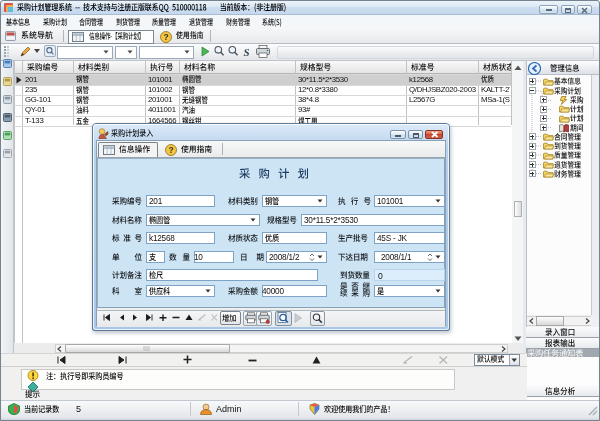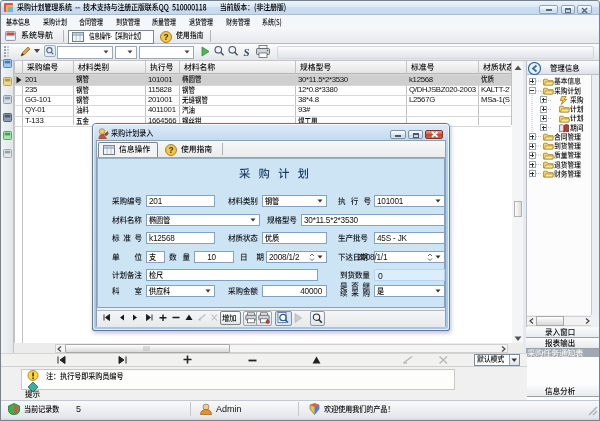--- a/index.html
+++ b/index.html
@@ -205,21 +205,21 @@
     </svg>
     <div style="position:absolute;left:298px;top:74.5px;width:107px;overflow:hidden;font-size:7.8px;color:#111;font-family:'Liberation Sans';letter-spacing:-0.3px;white-space:nowrap">30*11.5*2*3530</div>
     <div style="position:absolute;left:409px;top:74.5px;width:68px;overflow:hidden;font-size:7.8px;color:#111;font-family:'Liberation Sans';letter-spacing:-0.3px;white-space:nowrap">k12568</div>
     <svg style="position:absolute;left:481px;top:75.3px;overflow:visible;" width="14" height="10">
       <path transform="translate(0,7.1)" fill="#111" d="M4.1 -3.7V-0.5C4.1 0.2 4.3 0.5 4.9 0.5C5 0.5 5.5 0.5 5.6 0.5C6.1 0.5 6.2 0.1 6.3 -1.2C6.1 -1.2 5.9 -1.4 5.8 -1.5C5.7 -0.4 5.7 -0.2 5.5 -0.2C5.4 -0.2 5 -0.2 5 -0.2C4.8 -0.2 4.7 -0.3 4.7 -0.5V-3.7ZM4.6 -6.3C4.9 -6 5.3 -5.4 5.4 -5.1L5.9 -5.5C5.7 -5.9 5.3 -6.4 5 -6.7ZM3.4 -6.8C3.4 -6.2 3.4 -5.6 3.3 -5H1.9V-4.3H3.3C3.2 -2.5 2.9 -0.9 1.8 0.1C1.9 0.2 2.1 0.5 2.2 0.7C3.4 -0.4 3.8 -2.2 3.9 -4.3H6.3V-5H3.9C4 -5.6 4 -6.2 4 -6.8ZM1.7 -6.9C1.4 -5.7 0.8 -4.5 0.2 -3.7C0.3 -3.5 0.5 -3.1 0.5 -2.9C0.7 -3.1 0.9 -3.4 1 -3.6V0.7H1.6V-4.8C1.9 -5.4 2.1 -6.1 2.3 -6.7Z M10.4 -0.5C11 -0.2 11.8 0.3 12.3 0.7L12.7 0.1C12.2 -0.2 11.4 -0.6 10.8 -0.9ZM10 -2.8V-2.1C10 -1.5 9.9 -0.5 7.8 0.1C8 0.2 8.2 0.5 8.3 0.7C10.4 -0.1 10.6 -1.2 10.6 -2V-2.8ZM8.4 -3.8V-0.9H9V-3.1H11.6V-0.9H12.3V-3.8H10.4L10.5 -4.5H12.7V-5.2H10.6L10.6 -6C11.2 -6.1 11.8 -6.2 12.3 -6.3L11.8 -6.9C10.8 -6.6 8.9 -6.4 7.3 -6.3V-4C7.3 -2.8 7.3 -1 6.7 0.2C6.8 0.3 7.1 0.5 7.2 0.6C7.9 -0.7 7.9 -2.7 7.9 -4V-4.5H9.9L9.8 -3.8ZM9.9 -5.2H7.9V-5.7C8.6 -5.7 9.3 -5.8 9.9 -5.9Z"></path>
     </svg>
     <div style="position:absolute;left:25px;top:84.8px;width:47px;overflow:hidden;font-size:7.8px;color:#111;font-family:'Liberation Sans';letter-spacing:-0.3px;white-space:nowrap">235</div>
     <svg style="position:absolute;left:76px;top:85.6px;overflow:visible;" width="14" height="10">
       <path transform="translate(0,7.1)" fill="#111" d="M1.1 -6.9C0.9 -6.2 0.6 -5.4 0.2 -5C0.3 -4.8 0.4 -4.4 0.5 -4.2C0.7 -4.5 0.9 -4.9 1.1 -5.3H2.6V-6H1.4C1.5 -6.3 1.6 -6.5 1.6 -6.7ZM1.2 0.7C1.3 0.5 1.5 0.4 2.6 -0.3C2.6 -0.5 2.6 -0.8 2.5 -1L1.9 -0.6V-2.2H2.7V-2.9H1.9V-3.9H2.5V-4.6H0.8V-3.9H1.3V-2.9H0.4V-2.2H1.3V-0.6C1.3 -0.2 1.1 -0.1 1 0C1.1 0.2 1.2 0.5 1.2 0.7ZM4.8 -5.5C4.7 -5 4.6 -4.4 4.4 -3.8C4.3 -4.3 4.1 -4.7 3.9 -5.1L3.4 -4.8C3.7 -4.3 4 -3.6 4.2 -3C4 -2.1 3.7 -1.4 3.4 -0.8V-5.8H5.5V-0.3C5.5 -0.1 5.5 -0.1 5.4 -0.1C5.3 -0.1 5 -0.1 4.7 -0.1C4.8 0.1 4.9 0.4 4.9 0.6C5.4 0.6 5.7 0.6 5.9 0.4C6.1 0.3 6.1 0.1 6.1 -0.2V-6.5H2.8V0.7H3.4V-0.7C3.5 -0.6 3.7 -0.4 3.8 -0.3C4 -0.9 4.3 -1.5 4.5 -2.2C4.7 -1.7 4.9 -1.2 5 -0.8L5.4 -1.1C5.3 -1.6 5.1 -2.3 4.8 -3C5 -3.8 5.2 -4.6 5.3 -5.4Z M7.8 -3.6V0.7H8.4V0.4H11.4V0.7H12V-1.4H8.4V-1.9H11.7V-3.6ZM11.4 -0.1H8.4V-0.8H11.4ZM9.3 -5.1C9.4 -5 9.4 -4.8 9.5 -4.6H7V-3.2H7.6V-4H11.9V-3.2H12.5V-4.6H10.1C10 -4.8 9.9 -5.1 9.8 -5.3ZM8.4 -3H11.1V-2.4H8.4ZM7.5 -7C7.4 -6.3 7.1 -5.6 6.7 -5.1C6.9 -5 7.1 -4.9 7.2 -4.8C7.4 -5 7.6 -5.4 7.8 -5.7H8.1C8.3 -5.4 8.4 -5.1 8.5 -4.8L9 -5.1C9 -5.2 8.9 -5.5 8.7 -5.7H9.7V-6.3H8C8 -6.5 8.1 -6.6 8.1 -6.8ZM10.3 -7C10.2 -6.4 10 -5.8 9.7 -5.4C9.8 -5.3 10.1 -5.1 10.2 -5C10.3 -5.2 10.5 -5.5 10.6 -5.7H10.9C11.1 -5.4 11.3 -5.1 11.4 -4.8L11.9 -5.1C11.9 -5.3 11.7 -5.5 11.6 -5.7H12.7V-6.3H10.8C10.8 -6.5 10.9 -6.6 10.9 -6.8Z"></path>
     </svg>
-    <div style="position:absolute;left:148px;top:84.8px;width:30px;overflow:hidden;font-size:7.8px;color:#111;font-family:'Liberation Sans';letter-spacing:-0.3px;white-space:nowrap">115828</div>
+    <div style="position:absolute;left:148px;top:84.8px;width:30px;overflow:hidden;font-size:7.8px;color:#111;font-family:'Liberation Sans';letter-spacing:-0.3px;white-space:nowrap">101002</div>
     <svg style="position:absolute;left:182px;top:85.6px;overflow:visible;" width="14" height="10">
       <path transform="translate(0,7.1)" fill="#111" d="M1.1 -6.9C0.9 -6.2 0.6 -5.4 0.2 -5C0.3 -4.8 0.4 -4.4 0.5 -4.2C0.7 -4.5 0.9 -4.9 1.1 -5.3H2.6V-6H1.4C1.5 -6.3 1.6 -6.5 1.6 -6.7ZM1.2 0.7C1.3 0.5 1.5 0.4 2.6 -0.3C2.6 -0.5 2.6 -0.8 2.5 -1L1.9 -0.6V-2.2H2.7V-2.9H1.9V-3.9H2.5V-4.6H0.8V-3.9H1.3V-2.9H0.4V-2.2H1.3V-0.6C1.3 -0.2 1.1 -0.1 1 0C1.1 0.2 1.2 0.5 1.2 0.7ZM4.8 -5.5C4.7 -5 4.6 -4.4 4.4 -3.8C4.3 -4.3 4.1 -4.7 3.9 -5.1L3.4 -4.8C3.7 -4.3 4 -3.6 4.2 -3C4 -2.1 3.7 -1.4 3.4 -0.8V-5.8H5.5V-0.3C5.5 -0.1 5.5 -0.1 5.4 -0.1C5.3 -0.1 5 -0.1 4.7 -0.1C4.8 0.1 4.9 0.4 4.9 0.6C5.4 0.6 5.7 0.6 5.9 0.4C6.1 0.3 6.1 0.1 6.1 -0.2V-6.5H2.8V0.7H3.4V-0.7C3.5 -0.6 3.7 -0.4 3.8 -0.3C4 -0.9 4.3 -1.5 4.5 -2.2C4.7 -1.7 4.9 -1.2 5 -0.8L5.4 -1.1C5.3 -1.6 5.1 -2.3 4.8 -3C5 -3.8 5.2 -4.6 5.3 -5.4Z M7.8 -3.6V0.7H8.4V0.4H11.4V0.7H12V-1.4H8.4V-1.9H11.7V-3.6ZM11.4 -0.1H8.4V-0.8H11.4ZM9.3 -5.1C9.4 -5 9.4 -4.8 9.5 -4.6H7V-3.2H7.6V-4H11.9V-3.2H12.5V-4.6H10.1C10 -4.8 9.9 -5.1 9.8 -5.3ZM8.4 -3H11.1V-2.4H8.4ZM7.5 -7C7.4 -6.3 7.1 -5.6 6.7 -5.1C6.9 -5 7.1 -4.9 7.2 -4.8C7.4 -5 7.6 -5.4 7.8 -5.7H8.1C8.3 -5.4 8.4 -5.1 8.5 -4.8L9 -5.1C9 -5.2 8.9 -5.5 8.7 -5.7H9.7V-6.3H8C8 -6.5 8.1 -6.6 8.1 -6.8ZM10.3 -7C10.2 -6.4 10 -5.8 9.7 -5.4C9.8 -5.3 10.1 -5.1 10.2 -5C10.3 -5.2 10.5 -5.5 10.6 -5.7H10.9C11.1 -5.4 11.3 -5.1 11.4 -4.8L11.9 -5.1C11.9 -5.3 11.7 -5.5 11.6 -5.7H12.7V-6.3H10.8C10.8 -6.5 10.9 -6.6 10.9 -6.8Z"></path>
     </svg>
     <div style="position:absolute;left:298px;top:84.8px;width:107px;overflow:hidden;font-size:7.8px;color:#111;font-family:'Liberation Sans';letter-spacing:-0.3px;white-space:nowrap">12*0.8*3380</div>
     <div style="position:absolute;left:409px;top:84.8px;width:68px;overflow:hidden;font-size:7.8px;color:#111;font-family:'Liberation Sans';letter-spacing:-0.3px;white-space:nowrap">Q/DHJSBZ020-2003</div>
     <div style="position:absolute;left:481px;top:84.8px;width:29px;overflow:hidden;font-size:7.8px;color:#111;font-family:'Liberation Sans';letter-spacing:-0.3px;white-space:nowrap">KALTT-2T2</div>
     <div style="position:absolute;left:25px;top:95.10000000000001px;width:47px;overflow:hidden;font-size:7.8px;color:#111;font-family:'Liberation Sans';letter-spacing:-0.3px;white-space:nowrap">GG-101</div>
     <svg style="position:absolute;left:76px;top:95.9px;overflow:visible;" width="14" height="10">
       <path transform="translate(0,7.1)" fill="#111" d="M1.1 -6.9C0.9 -6.2 0.6 -5.4 0.2 -5C0.3 -4.8 0.4 -4.4 0.5 -4.2C0.7 -4.5 0.9 -4.9 1.1 -5.3H2.6V-6H1.4C1.5 -6.3 1.6 -6.5 1.6 -6.7ZM1.2 0.7C1.3 0.5 1.5 0.4 2.6 -0.3C2.6 -0.5 2.6 -0.8 2.5 -1L1.9 -0.6V-2.2H2.7V-2.9H1.9V-3.9H2.5V-4.6H0.8V-3.9H1.3V-2.9H0.4V-2.2H1.3V-0.6C1.3 -0.2 1.1 -0.1 1 0C1.1 0.2 1.2 0.5 1.2 0.7ZM4.8 -5.5C4.7 -5 4.6 -4.4 4.4 -3.8C4.3 -4.3 4.1 -4.7 3.9 -5.1L3.4 -4.8C3.7 -4.3 4 -3.6 4.2 -3C4 -2.1 3.7 -1.4 3.4 -0.8V-5.8H5.5V-0.3C5.5 -0.1 5.5 -0.1 5.4 -0.1C5.3 -0.1 5 -0.1 4.7 -0.1C4.8 0.1 4.9 0.4 4.9 0.6C5.4 0.6 5.7 0.6 5.9 0.4C6.1 0.3 6.1 0.1 6.1 -0.2V-6.5H2.8V0.7H3.4V-0.7C3.5 -0.6 3.7 -0.4 3.8 -0.3C4 -0.9 4.3 -1.5 4.5 -2.2C4.7 -1.7 4.9 -1.2 5 -0.8L5.4 -1.1C5.3 -1.6 5.1 -2.3 4.8 -3C5 -3.8 5.2 -4.6 5.3 -5.4Z M7.8 -3.6V0.7H8.4V0.4H11.4V0.7H12V-1.4H8.4V-1.9H11.7V-3.6ZM11.4 -0.1H8.4V-0.8H11.4ZM9.3 -5.1C9.4 -5 9.4 -4.8 9.5 -4.6H7V-3.2H7.6V-4H11.9V-3.2H12.5V-4.6H10.1C10 -4.8 9.9 -5.1 9.8 -5.3ZM8.4 -3H11.1V-2.4H8.4ZM7.5 -7C7.4 -6.3 7.1 -5.6 6.7 -5.1C6.9 -5 7.1 -4.9 7.2 -4.8C7.4 -5 7.6 -5.4 7.8 -5.7H8.1C8.3 -5.4 8.4 -5.1 8.5 -4.8L9 -5.1C9 -5.2 8.9 -5.5 8.7 -5.7H9.7V-6.3H8C8 -6.5 8.1 -6.6 8.1 -6.8ZM10.3 -7C10.2 -6.4 10 -5.8 9.7 -5.4C9.8 -5.3 10.1 -5.1 10.2 -5C10.3 -5.2 10.5 -5.5 10.6 -5.7H10.9C11.1 -5.4 11.3 -5.1 11.4 -4.8L11.9 -5.1C11.9 -5.3 11.7 -5.5 11.6 -5.7H12.7V-6.3H10.8C10.8 -6.5 10.9 -6.6 10.9 -6.8Z"></path>
     </svg>
@@ -615,21 +615,21 @@
       <path transform="translate(0,7.1)" fill="#14171a" d="M1.8 -3.5H3.4V-2.8H1.8ZM4.2 -3.5H5.9V-2.8H4.2ZM1.8 -4.9H3.4V-4.1H1.8ZM4.2 -4.9H5.9V-4.1H4.2ZM5.3 -6.9C5.1 -6.5 4.9 -5.9 4.6 -5.5H2.8L3.2 -5.7C3 -6 2.7 -6.5 2.3 -6.9L1.7 -6.6C2 -6.3 2.3 -5.8 2.4 -5.5H1.1V-2.1H3.4V-1.5H0.4V-0.7H3.4V0.7H4.2V-0.7H7.3V-1.5H4.2V-2.1H6.6V-5.5H5.4C5.6 -5.8 5.9 -6.2 6.1 -6.6Z M25.2 -5.5V-4.7H29.4V-5.5ZM25.7 -4.2C25.9 -3.1 26.1 -1.6 26.2 -0.7L26.9 -0.9C26.8 -1.8 26.6 -3.2 26.4 -4.3ZM26.7 -6.8C26.9 -6.4 27 -5.9 27.1 -5.5L27.8 -5.7C27.7 -6.1 27.5 -6.6 27.4 -7ZM24.9 -0.4V0.4H29.7V-0.4H28.3C28.5 -1.5 28.8 -3 29 -4.2L28.3 -4.4C28.2 -3.2 27.9 -1.5 27.6 -0.4ZM24.5 -6.9C24.1 -5.7 23.4 -4.5 22.7 -3.7C22.8 -3.5 23 -3.1 23.1 -2.9C23.3 -3.2 23.5 -3.4 23.7 -3.7V0.7H24.4V-5C24.7 -5.5 25 -6.1 25.2 -6.7Z"></path>
     </svg>
     <div style="position:absolute;left:146px;top:250.5px;width:19px;height:12px;background:#fff;border:1px solid #7fa3c5;box-sizing:border-box"></div>
     <svg style="position:absolute;left:149px;top:252.5px;overflow:visible;" width="9" height="11">
       <path transform="translate(0,7.2)" fill="#111" d="M3.2 -7.1V-5.9H0.5V-5.1H3.2V-3.9H0.9V-3.2H1.7L1.4 -3C1.8 -2.2 2.3 -1.5 2.9 -0.9C2.1 -0.5 1.2 -0.2 0.2 -0.1C0.3 0.1 0.5 0.5 0.6 0.7C1.7 0.5 2.7 0.1 3.6 -0.4C4.4 0.1 5.3 0.5 6.5 0.7C6.6 0.4 6.8 0.1 6.9 -0.1C5.9 -0.3 5 -0.5 4.3 -0.9C5 -1.6 5.7 -2.5 6.1 -3.6L5.6 -4L5.5 -3.9H3.9V-5.1H6.6V-5.9H3.9V-7.1ZM2.1 -3.2H5.1C4.7 -2.4 4.2 -1.8 3.6 -1.4C3 -1.8 2.5 -2.4 2.1 -3.2Z"></path>
     </svg>
     <svg style="position:absolute;left:169px;top:252.5px;overflow:visible;" width="28" height="10">
       <path transform="translate(0,7.1)" fill="#14171a" d="M3.3 -6.8C3.2 -6.5 3 -6 2.8 -5.7L3.2 -5.5C3.4 -5.7 3.7 -6.1 3.9 -6.5ZM0.6 -6.5C0.8 -6.2 1 -5.7 1.1 -5.4L1.6 -5.7C1.5 -6 1.3 -6.4 1.1 -6.7ZM3 -2C2.8 -1.7 2.6 -1.4 2.4 -1.1C2.1 -1.2 1.9 -1.4 1.6 -1.5L1.9 -2ZM0.7 -1.2C1.1 -1.1 1.5 -0.9 1.9 -0.7C1.4 -0.3 0.9 -0.1 0.3 0C0.4 0.2 0.5 0.5 0.6 0.6C1.3 0.4 1.9 0.1 2.5 -0.3C2.7 -0.2 2.9 0 3.1 0.1L3.5 -0.4C3.4 -0.5 3.1 -0.6 2.9 -0.8C3.3 -1.3 3.6 -1.8 3.8 -2.6L3.4 -2.7L3.3 -2.7H2.2L2.3 -3.1L1.7 -3.2C1.6 -3 1.6 -2.9 1.5 -2.7H0.5V-2H1.2C1.1 -1.7 0.9 -1.5 0.7 -1.2ZM1.9 -6.9V-5.4H0.4V-4.8H1.7C1.3 -4.3 0.7 -3.9 0.2 -3.7C0.4 -3.5 0.5 -3.3 0.6 -3.1C1.1 -3.3 1.5 -3.7 1.9 -4.2V-3.3H2.5V-4.3C2.9 -4.1 3.3 -3.7 3.5 -3.5L3.8 -4.1C3.7 -4.2 3.1 -4.6 2.7 -4.8H4.1V-5.4H2.5V-6.9ZM4.7 -6.9C4.6 -5.4 4.2 -4 3.6 -3.2C3.8 -3.1 4 -2.8 4.1 -2.7C4.3 -3 4.5 -3.3 4.6 -3.6C4.8 -2.9 5 -2.2 5.2 -1.6C4.8 -0.9 4.2 -0.3 3.4 0.1C3.6 0.2 3.8 0.6 3.8 0.7C4.6 0.3 5.1 -0.2 5.6 -0.9C5.9 -0.3 6.4 0.2 7 0.6C7.1 0.4 7.3 0.1 7.4 0C6.8 -0.3 6.4 -0.9 6 -1.6C6.4 -2.4 6.6 -3.4 6.8 -4.6H7.3V-5.4H5.1C5.2 -5.8 5.3 -6.3 5.4 -6.8ZM6.1 -4.6C6 -3.8 5.8 -3.1 5.6 -2.4C5.4 -3.1 5.2 -3.9 5 -4.6Z M15.5 -5.5H19V-5.1H15.5ZM15.5 -6.2H19V-5.9H15.5ZM14.8 -6.7V-4.7H19.7V-6.7ZM13.8 -4.3V-3.8H20.7V-4.3ZM15.3 -2.2H16.9V-1.8H15.3ZM17.6 -2.2H19.2V-1.8H17.6ZM15.3 -3H16.9V-2.6H15.3ZM17.6 -3H19.2V-2.6H17.6ZM13.8 -0.1V0.5H20.7V-0.1H17.6V-0.5H20.1V-1H17.6V-1.4H19.9V-3.5H14.6V-1.4H16.9V-1H14.4V-0.5H16.9V-0.1Z"></path>
     </svg>
     <div style="position:absolute;left:194px;top:250.5px;width:40px;height:12px;background:#fff;border:1px solid #7fa3c5;box-sizing:border-box"></div>
-    <div style="position:absolute;left:194px;width:35px;text-align:center;top:252.5px;font-size:8.2px;color:#111;font-family:'Liberation Sans';letter-spacing:-0.2px;white-space:nowrap">10</div>
+    <div style="position:absolute;left:194px;width:35px;text-align:left;top:252.5px;font-size:8.2px;color:#111;font-family:'Liberation Sans';letter-spacing:-0.2px;white-space:nowrap">10</div>
     <svg style="position:absolute;left:240px;top:252.5px;overflow:visible;" width="34" height="10">
       <path transform="translate(0,7.1)" fill="#14171a" d="M2 -2.8H5.6V-0.7H2ZM2 -3.6V-5.6H5.6V-3.6ZM1.3 -6.4V0.6H2V0.1H5.6V0.6H6.4V-6.4Z M17.7 -1.2C17.5 -0.6 17.1 -0.1 16.7 0.2C16.8 0.4 17.1 0.6 17.2 0.7C17.7 0.3 18.1 -0.3 18.4 -1ZM18.8 -0.9C19.1 -0.5 19.5 0.1 19.6 0.4L20.2 0C20 -0.3 19.7 -0.8 19.4 -1.2ZM22.8 -5.8V-4.7H21.5V-5.8ZM20.8 -6.5V-3.5C20.8 -2.4 20.7 -0.8 20.1 0.3C20.3 0.4 20.6 0.6 20.7 0.7C21.1 0 21.3 -1.1 21.4 -2.1H22.8V-0.2C22.8 -0.1 22.8 -0.1 22.7 -0.1C22.6 -0.1 22.2 -0.1 21.8 -0.1C21.9 0.1 22 0.5 22 0.7C22.6 0.7 23 0.7 23.2 0.5C23.4 0.4 23.5 0.2 23.5 -0.2V-6.5ZM22.8 -4V-2.8H21.5L21.5 -3.5V-4ZM19.3 -6.8V-5.9H18.1V-6.8H17.4V-5.9H16.8V-5.2H17.4V-2H16.7V-1.3H20.5V-2H19.9V-5.2H20.5V-5.9H19.9V-6.8ZM18.1 -5.2H19.3V-4.6H18.1ZM18.1 -4H19.3V-3.3H18.1ZM18.1 -2.7H19.3V-2H18.1Z"></path>
     </svg>
     <div style="position:absolute;left:266px;top:250.5px;width:61px;height:12px;background:#fff;border:1px solid #7fa3c5;box-sizing:border-box"></div>
     <svg style="position:absolute;left:309px;top:252.5px" width="6" height="8">
       <path d="M1 3 L3 1 L5 3" fill="none" stroke="#555" stroke-width="0.9"></path>
       <path d="M1 5.5 L3 7.5 L5 5.5" fill="none" stroke="#555" stroke-width="0.9"></path>
     </svg>
     <svg style="position:absolute;left:317px;top:254.5px" width="7" height="4">
       <path d="M0.5 0.5 L5.5 0.5 L3 3.5 Z" fill="#333"></path>
@@ -639,21 +639,21 @@
       <path transform="translate(0,7.1)" fill="#14171a" d="M0.4 -6.3V-5.5H3.3V0.7H4V-3.5C4.9 -3 5.8 -2.3 6.3 -1.9L6.8 -2.6C6.3 -3.1 5 -3.8 4.2 -4.3L4 -4.1V-5.5H7.2V-6.3Z M8 -6.4C8.3 -5.9 8.7 -5.3 8.9 -4.8L9.5 -5.2C9.4 -5.6 9 -6.3 8.6 -6.8ZM11.8 -6.9C11.8 -6.4 11.8 -5.8 11.8 -5.3H9.9V-4.6H11.7C11.5 -3.2 11.1 -2.1 9.8 -1.4C10 -1.3 10.2 -1 10.3 -0.8C11.3 -1.4 11.9 -2.2 12.2 -3.2C12.9 -2.4 13.6 -1.5 14 -0.8L14.6 -1.3C14.2 -2.1 13.2 -3.2 12.4 -4L12.4 -4.6H14.6V-5.3H12.5C12.5 -5.8 12.5 -6.4 12.6 -6.9ZM9.5 -3.9H7.8V-3.1H8.7V-1.1C8.4 -0.9 8 -0.6 7.6 -0.1L8.2 0.6C8.5 0.1 8.8 -0.5 9.1 -0.5C9.3 -0.5 9.5 -0.2 9.9 0C10.4 0.4 11 0.5 12 0.5C12.7 0.5 14.1 0.4 14.6 0.4C14.6 0.2 14.7 -0.2 14.8 -0.4C14.1 -0.3 12.9 -0.3 12 -0.3C11.2 -0.3 10.5 -0.3 10 -0.6C9.8 -0.8 9.6 -0.9 9.5 -1Z M16.9 -2.8H20.5V-0.7H16.9ZM16.9 -3.6V-5.6H20.5V-3.6ZM16.1 -6.4V0.6H16.9V0.1H20.5V0.6H21.3V-6.4Z M23.6 -1.2C23.3 -0.6 22.9 -0.1 22.5 0.2C22.7 0.4 23 0.6 23.1 0.7C23.5 0.3 24 -0.3 24.2 -1ZM24.7 -0.9C25 -0.5 25.3 0.1 25.5 0.4L26.1 0C25.9 -0.3 25.5 -0.8 25.2 -1.2ZM28.7 -5.8V-4.7H27.3V-5.8ZM26.6 -6.5V-3.5C26.6 -2.4 26.6 -0.8 26 0.3C26.1 0.4 26.4 0.6 26.6 0.7C27 0 27.2 -1.1 27.3 -2.1H28.7V-0.2C28.7 -0.1 28.6 -0.1 28.5 -0.1C28.4 -0.1 28 -0.1 27.7 -0.1C27.8 0.1 27.9 0.5 27.9 0.7C28.5 0.7 28.8 0.7 29.1 0.5C29.3 0.4 29.4 0.2 29.4 -0.2V-6.5ZM28.7 -4V-2.8H27.3L27.3 -3.5V-4ZM25.1 -6.8V-5.9H23.9V-6.8H23.3V-5.9H22.6V-5.2H23.3V-2H22.5V-1.3H26.3V-2H25.8V-5.2H26.3V-5.9H25.8V-6.8ZM23.9 -5.2H25.1V-4.6H23.9ZM23.9 -4H25.1V-3.3H23.9ZM23.9 -2.7H25.1V-2H23.9Z"></path>
     </svg>
     <div style="position:absolute;left:374px;top:250.5px;width:71px;height:12px;background:#fff;border:1px solid #7fa3c5;box-sizing:border-box"></div>
     <svg style="position:absolute;left:427px;top:252.5px" width="6" height="8">
       <path d="M1 3 L3 1 L5 3" fill="none" stroke="#555" stroke-width="0.9"></path>
       <path d="M1 5.5 L3 7.5 L5 5.5" fill="none" stroke="#555" stroke-width="0.9"></path>
     </svg>
     <svg style="position:absolute;left:435px;top:254.5px" width="7" height="4">
       <path d="M0.5 0.5 L5.5 0.5 L3 3.5 Z" fill="#333"></path>
     </svg>
-    <div style="position:absolute;left:357px;top:252.5px;font-size:8.2px;color:#111;font-family:'Liberation Sans';letter-spacing:-0.2px;white-space:nowrap">2008/1/1</div>
+    <div style="position:absolute;left:381px;top:252.5px;font-size:8.2px;color:#111;font-family:'Liberation Sans';letter-spacing:-0.2px;white-space:nowrap">2008/1/1</div>
     <svg style="position:absolute;left:112px;top:270.5px;overflow:visible;" width="31" height="10">
       <path transform="translate(0,7.1)" fill="#14171a" d="M1 -6.3C1.4 -5.9 1.9 -5.4 2.2 -5L2.7 -5.6C2.4 -5.9 1.9 -6.4 1.4 -6.8ZM0.3 -4.4V-3.6H1.5V-0.9C1.5 -0.5 1.3 -0.2 1.1 -0.1C1.2 0 1.4 0.4 1.5 0.6C1.6 0.4 1.8 0.2 3.3 -0.9C3.2 -1.1 3.1 -1.4 3.1 -1.6L2.2 -1V-4.4ZM4.7 -6.9V-4.3H2.8V-3.5H4.7V0.7H5.5V-3.5H7.3V-4.3H5.5V-6.9Z M12.3 -6V-1.5H13V-6ZM13.7 -6.8V-0.3C13.7 -0.1 13.7 -0.1 13.5 -0.1C13.4 -0.1 13 -0.1 12.5 -0.1C12.6 0.1 12.7 0.5 12.8 0.7C13.4 0.7 13.8 0.7 14.1 0.5C14.3 0.4 14.4 0.2 14.4 -0.3V-6.8ZM9.7 -6.4C10.1 -6 10.6 -5.5 10.8 -5.2L11.3 -5.7C11.1 -6 10.6 -6.5 10.2 -6.8ZM10.9 -3.9C10.6 -3.3 10.3 -2.7 9.9 -2.2C9.8 -2.7 9.7 -3.4 9.6 -4L11.9 -4.3L11.9 -5.1L9.5 -4.8C9.5 -5.5 9.4 -6.2 9.4 -6.9H8.7C8.7 -6.2 8.7 -5.4 8.8 -4.7L7.7 -4.6L7.7 -3.8L8.9 -4C9 -3 9.2 -2.2 9.4 -1.5C8.9 -0.9 8.3 -0.5 7.7 -0.1C7.8 0 8.1 0.4 8.2 0.5C8.7 0.2 9.2 -0.2 9.6 -0.7C10 0.1 10.4 0.6 11 0.6C11.6 0.6 11.8 0.3 11.9 -1C11.8 -1.1 11.5 -1.3 11.3 -1.5C11.3 -0.5 11.2 -0.1 11 -0.1C10.8 -0.1 10.4 -0.6 10.2 -1.3C10.7 -2 11.2 -2.8 11.5 -3.7Z M19.9 -5.6C19.6 -5.2 19.1 -4.9 18.6 -4.6C18.1 -4.9 17.7 -5.2 17.4 -5.5L17.5 -5.6ZM17.6 -7C17.2 -6.2 16.5 -5.5 15.4 -4.9C15.5 -4.8 15.8 -4.5 15.9 -4.4C16.2 -4.6 16.6 -4.8 16.9 -5C17.2 -4.7 17.5 -4.5 17.9 -4.2C17 -3.9 16 -3.6 15 -3.5C15.2 -3.4 15.3 -3 15.4 -2.8C16.5 -3 17.6 -3.3 18.6 -3.8C19.6 -3.4 20.7 -3.1 21.9 -2.9C22 -3.1 22.2 -3.4 22.3 -3.6C21.3 -3.7 20.3 -4 19.4 -4.3C20.1 -4.7 20.7 -5.3 21.1 -6L20.6 -6.3L20.5 -6.2H18C18.2 -6.4 18.3 -6.6 18.4 -6.8ZM16.8 -1H18.3V-0.2H16.8ZM16.8 -1.6V-2.2H18.3V-1.6ZM20.4 -1V-0.2H19V-1ZM20.4 -1.6H19V-2.2H20.4ZM16.1 -2.9V0.7H16.8V0.4H20.4V0.7H21.2V-2.9Z M23 -6.3C23.5 -6 24.1 -5.6 24.4 -5.3L24.8 -6C24.5 -6.2 23.9 -6.6 23.4 -6.8ZM22.6 -4C23 -3.7 23.7 -3.3 24 -3.1L24.4 -3.7C24.1 -4 23.4 -4.3 23 -4.6ZM22.8 0.1 23.4 0.6C23.9 -0.2 24.4 -1.2 24.8 -2L24.2 -2.5C23.8 -1.6 23.2 -0.5 22.8 0.1ZM26.4 -6.7C26.7 -6.3 26.9 -5.7 27 -5.4H24.9V-4.6H26.8V-3H25.2V-2.2H26.8V-0.3H24.6V0.4H29.6V-0.3H27.6V-2.2H29.2V-3H27.6V-4.6H29.5V-5.4H27.1L27.7 -5.6C27.6 -6 27.4 -6.6 27.1 -7Z"></path>
     </svg>
     <div style="position:absolute;left:146px;top:268.5px;width:172px;height:12px;background:#fff;border:1px solid #7fa3c5;box-sizing:border-box"></div>
     <svg style="position:absolute;left:149px;top:270.5px;overflow:visible;" width="16" height="11">
       <path transform="translate(0,7.2)" fill="#111" d="M2.8 -3C3 -2.3 3.2 -1.5 3.2 -0.9L3.8 -1.1C3.7 -1.6 3.5 -2.5 3.3 -3.1ZM4.2 -3.2C4.3 -2.6 4.4 -1.7 4.5 -1.2L5 -1.3C5 -1.8 4.9 -2.6 4.7 -3.3ZM1.2 -7.1V-5.5H0.3V-4.8H1.1C1 -3.8 0.6 -2.5 0.2 -1.9C0.3 -1.7 0.5 -1.3 0.5 -1.1C0.8 -1.5 1 -2.2 1.2 -3V0.7H1.8V-3.5C2 -3.1 2.2 -2.7 2.2 -2.5L2.6 -3C2.5 -3.2 2 -4.2 1.8 -4.5V-4.8H2.5V-5.5H1.8V-7.1ZM4.5 -6C4.9 -5.5 5.3 -5 5.8 -4.5H3.4C3.8 -4.9 4.2 -5.5 4.5 -6ZM4.4 -7.2C3.9 -6 3.1 -5 2.2 -4.3C2.3 -4.2 2.5 -3.8 2.6 -3.7C2.8 -3.9 3.1 -4.1 3.3 -4.4V-3.8H5.8V-4.5C6.1 -4.2 6.3 -4 6.6 -3.8C6.7 -4 6.8 -4.3 6.9 -4.5C6.2 -5 5.4 -5.8 4.8 -6.6L5 -6.9ZM2.5 -0.4V0.3H6.7V-0.4H5.5C5.8 -1.1 6.2 -2.2 6.5 -3.1L6 -3.3C5.7 -2.4 5.3 -1.2 4.9 -0.4Z M8.3 -6.7V-4.3C8.3 -2.9 8.2 -1.1 7.2 0.2C7.4 0.3 7.7 0.6 7.8 0.7C8.6 -0.4 8.9 -2 9 -3.3H10.7C11.1 -1.3 11.9 0 13.5 0.7C13.6 0.4 13.8 0.1 13.9 -0.1C12.6 -0.6 11.8 -1.7 11.4 -3.3H13.2V-6.7ZM9 -6H12.5V-4.1H9V-4.3Z"></path>
     </svg>
     <svg style="position:absolute;left:340px;top:270.5px;overflow:visible;" width="31" height="10">
       <path transform="translate(0,7.1)" fill="#14171a" d="M4.8 -6.2V-1.2H5.5V-6.2ZM6.3 -6.8V-0.4C6.3 -0.3 6.3 -0.2 6.1 -0.2C6 -0.2 5.6 -0.2 5.2 -0.2C5.3 0 5.4 0.3 5.4 0.5C6 0.5 6.4 0.5 6.7 0.4C6.9 0.3 7 0 7 -0.4V-6.8ZM0.4 -0.4 0.6 0.3C1.6 0.1 3.1 -0.2 4.4 -0.5L4.4 -1.1L2.8 -0.8V-2H4.3V-2.7H2.8V-3.5H2.2V-2.7H0.7V-2H2.2V-0.7C1.5 -0.6 0.9 -0.5 0.4 -0.4ZM0.9 -3.6C1.1 -3.6 1.4 -3.7 3.7 -3.9C3.8 -3.7 3.8 -3.6 3.9 -3.4L4.5 -3.8C4.2 -4.3 3.7 -5 3.3 -5.6L2.8 -5.3C3 -5 3.2 -4.8 3.3 -4.5L1.6 -4.4C1.9 -4.8 2.2 -5.3 2.4 -5.7H4.5V-6.4H0.5V-5.7H1.6C1.4 -5.2 1.1 -4.8 1 -4.6C0.9 -4.4 0.8 -4.3 0.7 -4.3C0.7 -4.1 0.9 -3.7 0.9 -3.6Z M10.8 -2.4V-1.8C10.8 -1.2 10.6 -0.4 7.9 0.1C8 0.2 8.2 0.5 8.3 0.7C11.2 0.1 11.6 -0.9 11.6 -1.7V-2.4ZM11.5 -0.5C12.4 -0.2 13.6 0.3 14.2 0.7L14.6 0.1C14 -0.3 12.7 -0.8 11.8 -1ZM8.8 -3.4V-0.8H9.5V-2.7H13V-0.9H13.8V-3.4ZM11.3 -6.9V-5.7C11 -5.6 10.6 -5.5 10.2 -5.4C10.3 -5.3 10.4 -5 10.4 -4.9L11.3 -5.1V-4.8C11.3 -4.1 11.6 -3.9 12.4 -3.9C12.6 -3.9 13.5 -3.9 13.7 -3.9C14.4 -3.9 14.6 -4.1 14.7 -5.1C14.5 -5.1 14.2 -5.2 14.1 -5.3C14 -4.7 14 -4.5 13.7 -4.5C13.5 -4.5 12.7 -4.5 12.5 -4.5C12.1 -4.5 12.1 -4.6 12.1 -4.8V-5.2C13 -5.5 13.9 -5.8 14.5 -6.1L14.1 -6.7C13.6 -6.4 12.8 -6.1 12.1 -5.9V-6.9ZM9.9 -7C9.4 -6.3 8.5 -5.6 7.7 -5.2C7.9 -5.1 8.1 -4.8 8.2 -4.7C8.5 -4.8 8.8 -5 9.1 -5.3V-3.7H9.8V-5.9C10.1 -6.2 10.3 -6.4 10.5 -6.7Z M18.2 -6.8C18 -6.5 17.8 -6 17.6 -5.7L18.1 -5.5C18.3 -5.7 18.5 -6.1 18.8 -6.5ZM15.5 -6.5C15.7 -6.2 15.8 -5.7 15.9 -5.4L16.5 -5.7C16.4 -6 16.2 -6.4 16 -6.7ZM17.9 -2C17.7 -1.7 17.5 -1.4 17.2 -1.1C17 -1.2 16.7 -1.4 16.5 -1.5L16.8 -2ZM15.6 -1.2C16 -1.1 16.4 -0.9 16.7 -0.7C16.3 -0.3 15.7 -0.1 15.1 0C15.2 0.2 15.4 0.5 15.4 0.6C16.1 0.4 16.8 0.1 17.3 -0.3C17.6 -0.2 17.8 0 17.9 0.1L18.4 -0.4C18.2 -0.5 18 -0.6 17.8 -0.8C18.2 -1.3 18.5 -1.8 18.7 -2.6L18.3 -2.7L18.2 -2.7H17L17.2 -3.1L16.6 -3.2C16.5 -3 16.4 -2.9 16.4 -2.7H15.4V-2H16.1C15.9 -1.7 15.7 -1.5 15.6 -1.2ZM16.7 -6.9V-5.4H15.2V-4.8H16.5C16.1 -4.3 15.6 -3.9 15.1 -3.7C15.2 -3.5 15.4 -3.3 15.5 -3.1C15.9 -3.3 16.4 -3.7 16.7 -4.2V-3.3H17.4V-4.3C17.7 -4.1 18.1 -3.7 18.3 -3.5L18.7 -4.1C18.5 -4.2 18 -4.6 17.6 -4.8H18.9V-5.4H17.4V-6.9ZM19.6 -6.9C19.4 -5.4 19.1 -4 18.5 -3.2C18.6 -3.1 18.9 -2.8 19 -2.7C19.2 -3 19.3 -3.3 19.5 -3.6C19.6 -2.9 19.8 -2.2 20.1 -1.6C19.7 -0.9 19.1 -0.3 18.3 0.1C18.4 0.2 18.6 0.6 18.7 0.7C19.4 0.3 20 -0.2 20.4 -0.9C20.8 -0.3 21.3 0.2 21.8 0.6C21.9 0.4 22.1 0.1 22.3 0C21.7 -0.3 21.2 -0.9 20.8 -1.6C21.2 -2.4 21.5 -3.4 21.6 -4.6H22.1V-5.4H20C20.1 -5.8 20.2 -6.3 20.3 -6.8ZM20.9 -4.6C20.8 -3.8 20.7 -3.1 20.5 -2.4C20.2 -3.1 20 -3.9 19.9 -4.6Z M24.3 -5.5H27.8V-5.1H24.3ZM24.3 -6.2H27.8V-5.9H24.3ZM23.6 -6.7V-4.7H28.6V-6.7ZM22.7 -4.3V-3.8H29.5V-4.3ZM24.2 -2.2H25.7V-1.8H24.2ZM26.4 -2.2H28.1V-1.8H26.4ZM24.2 -3H25.7V-2.6H24.2ZM26.4 -3H28.1V-2.6H26.4ZM22.6 -0.1V0.5H29.6V-0.1H26.4V-0.5H28.9V-1H26.4V-1.4H28.8V-3.5H23.5V-1.4H25.7V-1H23.3V-0.5H25.7V-0.1Z"></path>
     </svg>
@@ -666,21 +666,21 @@
     <svg style="position:absolute;left:205px;top:288.5px" width="7" height="4">
       <path d="M0.5 0.5 L5.5 0.5 L3 3.5 Z" fill="#333"></path>
     </svg>
     <svg style="position:absolute;left:149px;top:286.5px;overflow:visible;" width="23" height="11">
       <path transform="translate(0,7.2)" fill="#111" d="M3.4 -1.5C3.1 -0.9 2.6 -0.2 2.1 0.2C2.3 0.3 2.5 0.5 2.7 0.7C3.2 0.2 3.7 -0.5 4.1 -1.3ZM5 -1.1C5.5 -0.6 6 0.2 6.3 0.7L6.8 0.3C6.6 -0.2 6 -1 5.6 -1.5ZM1.8 -7.1C1.4 -5.8 0.8 -4.6 0.1 -3.8C0.2 -3.6 0.4 -3.2 0.5 -3C0.7 -3.2 0.9 -3.5 1.1 -3.8V0.7H1.8V-5.1C2 -5.6 2.3 -6.2 2.5 -6.8ZM5.2 -7V-5.4H3.9V-7H3.3V-5.4H2.4V-4.6H3.3V-2.7H2.2V-1.9H6.9V-2.7H5.8V-4.6H6.8V-5.4H5.8V-7ZM3.9 -4.6H5.2V-2.7H3.9Z M8.9 -4.1C9.2 -3.2 9.5 -2 9.7 -1.2L10.3 -1.5C10.2 -2.3 9.8 -3.5 9.5 -4.4ZM10.4 -4.6C10.6 -3.7 10.9 -2.5 11 -1.7L11.6 -1.9C11.5 -2.7 11.3 -3.9 11 -4.8ZM10.3 -7C10.5 -6.7 10.6 -6.4 10.7 -6.1H7.9V-3.8C7.9 -2.6 7.8 -0.9 7.3 0.3C7.4 0.4 7.7 0.6 7.9 0.8C8.5 -0.5 8.5 -2.5 8.5 -3.8V-5.3H13.8V-6.1H11.4C11.3 -6.4 11.2 -6.8 11 -7.2ZM8.6 -0.4V0.3H13.9V-0.4H12C12.7 -1.7 13.2 -3.2 13.5 -4.6L12.8 -4.8C12.5 -3.4 12 -1.7 11.3 -0.4Z M17.6 -6.1C18 -5.7 18.5 -5.2 18.7 -4.9L19.2 -5.4C18.9 -5.7 18.4 -6.2 18 -6.5ZM17.3 -3.9C17.8 -3.5 18.3 -3 18.5 -2.6L19 -3.1C18.7 -3.5 18.2 -4 17.8 -4.4ZM16.7 -7C16.1 -6.7 15.2 -6.5 14.4 -6.3C14.5 -6.1 14.6 -5.9 14.6 -5.7C14.9 -5.7 15.2 -5.8 15.5 -5.9V-4.7H14.4V-4H15.4C15.1 -3.1 14.7 -2.1 14.3 -1.5C14.4 -1.3 14.5 -1 14.6 -0.8C14.9 -1.2 15.2 -2 15.5 -2.7V0.7H16.2V-3C16.4 -2.6 16.6 -2.2 16.7 -1.9L17.1 -2.5C17 -2.7 16.4 -3.6 16.2 -3.9V-4H17.2V-4.7H16.2V-6C16.5 -6.1 16.8 -6.2 17.1 -6.4ZM17.1 -1.6 17.2 -0.9 19.4 -1.3V0.7H20.1V-1.5L21 -1.7L20.9 -2.4L20.1 -2.2V-7.1H19.4V-2.1Z"></path>
     </svg>
     <svg style="position:absolute;left:228px;top:286.5px;overflow:visible;" width="31" height="10">
       <path transform="translate(0,7.1)" fill="#14171a" d="M6 -5.7C5.8 -5 5.3 -4.2 4.9 -3.6L5.5 -3.4C5.9 -3.9 6.4 -4.7 6.8 -5.4ZM1 -5C1.4 -4.6 1.7 -3.9 1.8 -3.5L2.4 -3.8C2.3 -4.2 2 -4.8 1.7 -5.3ZM3.1 -5.3C3.3 -4.9 3.5 -4.2 3.5 -3.8L4.2 -4.1C4.2 -4.5 4 -5.1 3.7 -5.6ZM6.3 -6.9C4.9 -6.6 2.6 -6.4 0.6 -6.3C0.7 -6.1 0.8 -5.8 0.8 -5.6C2.8 -5.6 5.2 -5.8 6.8 -6.2ZM0.4 -3.1V-2.3H2.9C2.2 -1.5 1.2 -0.7 0.2 -0.3C0.4 -0.1 0.6 0.2 0.8 0.4C1.7 -0.1 2.7 -0.9 3.4 -1.9V0.7H4.2V-1.9C4.9 -1 5.9 -0.1 6.9 0.4C7 0.2 7.2 -0.1 7.4 -0.3C6.4 -0.7 5.4 -1.5 4.7 -2.3H7.2V-3.1H4.2V-3.8H3.4V-3.1Z M9 -5.2V-3C9 -2 8.9 -0.6 7.7 0.2C7.8 0.3 8 0.5 8.1 0.7C9.4 -0.3 9.6 -1.8 9.6 -3V-5.2ZM9.4 -0.9C9.8 -0.5 10.2 0.2 10.4 0.6L10.9 0.1C10.7 -0.2 10.2 -0.8 9.9 -1.3ZM11.7 -6.9C11.5 -5.9 11.1 -4.9 10.6 -4.2V-6.5H8V-1.5H8.5V-5.8H10V-1.5H10.6V-4.2C10.8 -4.1 11 -3.8 11.1 -3.7C11.4 -4 11.6 -4.5 11.8 -4.9H13.9C13.8 -1.7 13.7 -0.5 13.5 -0.2C13.4 -0.1 13.4 -0.1 13.2 -0.1C13.1 -0.1 12.7 -0.1 12.3 -0.1C12.4 0.1 12.5 0.5 12.5 0.7C12.9 0.7 13.3 0.7 13.5 0.7C13.8 0.6 14 0.5 14.1 0.3C14.4 -0.1 14.5 -1.4 14.6 -5.3C14.6 -5.4 14.6 -5.7 14.6 -5.7H12.1C12.2 -6 12.3 -6.4 12.4 -6.8ZM12.5 -3.1C12.6 -2.8 12.7 -2.4 12.8 -2.1L11.8 -1.9C12.1 -2.6 12.3 -3.4 12.5 -4.2L11.9 -4.4C11.7 -3.4 11.4 -2.4 11.3 -2.2C11.1 -1.9 11 -1.7 10.9 -1.7C11 -1.5 11.1 -1.2 11.1 -1C11.3 -1.1 11.5 -1.2 13 -1.5C13 -1.4 13.1 -1.2 13.1 -1.1L13.6 -1.3C13.5 -1.8 13.3 -2.6 13 -3.3Z M16.3 -1.7C16.6 -1.3 16.9 -0.7 17 -0.3L17.6 -0.6C17.5 -1 17.2 -1.6 16.9 -2ZM20.4 -2C20.2 -1.5 19.9 -0.9 19.6 -0.5L20.2 -0.3C20.4 -0.6 20.8 -1.2 21.1 -1.7ZM18.6 -7C17.9 -5.8 16.5 -4.9 15.1 -4.4C15.2 -4.2 15.4 -3.9 15.5 -3.7C15.9 -3.8 16.3 -4 16.7 -4.2V-3.8H18.3V-2.8H15.7V-2.1H18.3V-0.2H15.4V0.5H22V-0.2H19V-2.1H21.6V-2.8H19V-3.8H20.7V-4.3C21 -4.1 21.4 -3.9 21.8 -3.7C21.9 -3.9 22.1 -4.2 22.3 -4.4C21.2 -4.8 19.8 -5.6 19.1 -6.4L19.3 -6.7ZM20.3 -4.5H17.1C17.7 -4.9 18.2 -5.3 18.7 -5.8C19.1 -5.3 19.7 -4.9 20.3 -4.5Z M27.5 -4C27.5 -1.5 27.4 -0.4 25.7 0.2C25.9 0.3 26 0.6 26.1 0.7C27.9 0 28.1 -1.3 28.1 -4ZM27.9 -0.6C28.4 -0.2 29 0.3 29.3 0.7L29.7 0.1C29.4 -0.2 28.8 -0.7 28.3 -1.1ZM26.3 -5V-1.1H26.9V-4.4H28.7V-1.1H29.3V-5H27.9C28 -5.2 28.1 -5.5 28.2 -5.8H29.6V-6.4H26.2V-5.8H27.5C27.5 -5.5 27.4 -5.2 27.3 -5ZM23.8 -6.7C23.9 -6.6 24 -6.3 24.1 -6.1H22.7V-4.8H23.3V-5.5H25.4V-4.8H26.1V-6.1H24.9C24.8 -6.4 24.6 -6.7 24.5 -6.9ZM23.4 -3.3 23.9 -3.1C23.5 -2.8 23 -2.6 22.5 -2.4C22.6 -2.3 22.8 -1.9 22.8 -1.7L23.2 -1.9V0.6H23.8V0.4H25V0.6H25.7V-1.9H23.3C23.7 -2.1 24.1 -2.4 24.5 -2.7C25 -2.4 25.4 -2.1 25.7 -1.9L26.2 -2.4C25.9 -2.6 25.5 -2.9 25 -3.2C25.4 -3.5 25.7 -4 25.9 -4.5L25.5 -4.8L25.4 -4.7H24.3C24.3 -4.9 24.4 -5 24.5 -5.2L23.8 -5.3C23.6 -4.8 23.2 -4.2 22.5 -3.7C22.6 -3.6 22.8 -3.4 22.9 -3.2C23.3 -3.5 23.6 -3.8 23.9 -4.2H25C24.8 -3.9 24.6 -3.7 24.4 -3.5L23.8 -3.8ZM23.8 -0.2V-1.3H25V-0.2Z"></path>
     </svg>
     <div style="position:absolute;left:262px;top:284.5px;width:65px;height:12px;background:#fff;border:1px solid #7fa3c5;box-sizing:border-box"></div>
-    <div style="position:absolute;left:262px;width:60px;text-align:right;top:286.5px;font-size:8.2px;color:#111;font-family:'Liberation Sans';letter-spacing:-0.2px;white-space:nowrap">40000</div>
+    <div style="position:absolute;left:262px;width:60px;top:286.5px;font-size:8.2px;color:#111;font-family:'Liberation Sans';letter-spacing:-0.2px;white-space:nowrap">40000</div>
     <svg style="position:absolute;left:340px;top:281.5px;overflow:visible;" width="35" height="10">
       <path transform="translate(0,7.1)" fill="#14171a" d="M1.9 -5H5.7V-4.4H1.9ZM1.9 -6H5.7V-5.5H1.9ZM1.2 -6.6V-3.8H6.4V-6.6ZM1.7 -2.4C1.5 -1.3 1 -0.4 0.2 0.2C0.4 0.3 0.7 0.6 0.8 0.7C1.2 0.3 1.6 -0.1 1.9 -0.7C2.5 0.3 3.5 0.5 5 0.5H7.1C7.2 0.3 7.3 0 7.4 -0.2C6.9 -0.2 5.4 -0.2 5 -0.2C4.8 -0.2 4.5 -0.2 4.2 -0.2V-1.2H6.7V-1.9H4.2V-2.7H7.2V-3.4H0.4V-2.7H3.5V-0.4C2.9 -0.5 2.5 -0.9 2.2 -1.6C2.3 -1.8 2.4 -2.1 2.4 -2.3Z M15.6 -4.5C16.5 -4.1 17.5 -3.5 18.1 -3L18.6 -3.6C18 -4.1 17 -4.7 16.2 -5.1ZM12.5 -2.5V0.7H13.3V0.3H16.8V0.7H17.6V-2.5ZM13.3 -0.4V-1.8H16.8V-0.4ZM11.7 -6.5V-5.8H14.9C14.1 -4.8 12.8 -4.1 11.4 -3.6C11.6 -3.5 11.8 -3.1 12 -2.9C12.9 -3.3 13.8 -3.8 14.7 -4.5V-2.7H15.4V-5.1C15.6 -5.3 15.8 -5.5 15.9 -5.8H18.4V-6.5Z M22.7 -0.5 22.9 0.2C23.6 0 24.5 -0.2 25.3 -0.5L25.3 -1.1C24.3 -0.9 23.4 -0.7 22.7 -0.5ZM29 -6.3C28.9 -5.9 28.7 -5.2 28.5 -4.8L29 -4.6C29.2 -5 29.4 -5.6 29.6 -6.2ZM26.5 -6.2C26.7 -5.7 26.8 -5.1 26.9 -4.7L27.4 -4.8C27.3 -5.2 27.1 -5.8 27 -6.3ZM25.6 -6.6V0.3H29.8V-0.4H26.2V-6.6ZM22.9 -3.4C23 -3.5 23.2 -3.5 24 -3.7C23.7 -3.2 23.4 -2.8 23.3 -2.7C23.1 -2.4 22.9 -2.2 22.7 -2.1C22.8 -1.9 22.9 -1.6 23 -1.5C23.1 -1.6 23.4 -1.6 25.2 -2C25.2 -2.2 25.2 -2.5 25.3 -2.7L23.9 -2.4C24.5 -3.1 25 -4 25.4 -4.8L24.8 -5.2C24.7 -4.9 24.6 -4.6 24.4 -4.3L23.6 -4.2C24 -4.9 24.4 -5.8 24.7 -6.6L24 -7C23.8 -6 23.3 -4.9 23.1 -4.7C22.9 -4.4 22.8 -4.2 22.7 -4.1C22.8 -4 22.9 -3.6 22.9 -3.4ZM27.7 -6.9V-4.4H26.4V-3.7H27.5C27.2 -3 26.8 -2.3 26.4 -1.9C26.5 -1.7 26.6 -1.4 26.7 -1.2C27.1 -1.6 27.4 -2.2 27.7 -2.9V-0.6H28.3V-3C28.7 -2.5 29.1 -1.8 29.3 -1.4L29.7 -2C29.5 -2.2 28.7 -3.3 28.4 -3.7H29.7V-4.4H28.3V-6.9Z"></path>
     </svg>
     <svg style="position:absolute;left:340px;top:289.0px;overflow:visible;" width="35" height="10">
       <path transform="translate(0,7.1)" fill="#14171a" d="M3.6 -3.7C3.9 -3.5 4.3 -3.2 4.5 -2.9L4.8 -3.4C4.6 -3.6 4.2 -3.9 3.9 -4ZM3 -2.9C3.4 -2.7 3.8 -2.4 4 -2.1L4.3 -2.6C4.1 -2.8 3.7 -3.1 3.3 -3.3ZM5.2 -0.8C5.8 -0.4 6.5 0.3 6.9 0.7L7.3 0.2C7 -0.2 6.3 -0.8 5.7 -1.2ZM0.3 -0.5 0.5 0.2C1.1 -0.1 2 -0.5 2.8 -0.8L2.7 -1.4C1.8 -1.1 0.9 -0.7 0.3 -0.5ZM3.1 -4.9V-4.3H6.4C6.3 -3.9 6.2 -3.6 6.1 -3.3L6.7 -3.2C6.9 -3.6 7 -4.3 7.2 -4.8L6.7 -5L6.6 -4.9H5.4V-5.6H6.8V-6.2H5.4V-6.9H4.7V-6.2H3.3V-5.6H4.7V-4.9ZM4.9 -4V-3.1C4.9 -2.8 4.9 -2.5 4.8 -2.1H2.9V-1.5H4.5C4.3 -0.9 3.7 -0.3 2.7 0.1C2.9 0.3 3.1 0.5 3.2 0.7C4.4 0.1 5 -0.7 5.3 -1.5H7.2V-2.1H5.5C5.5 -2.4 5.5 -2.8 5.5 -3V-4ZM0.5 -3.4C0.6 -3.5 0.8 -3.5 1.5 -3.6C1.3 -3.2 1 -2.8 0.9 -2.6C0.6 -2.3 0.5 -2.1 0.3 -2.1C0.4 -1.9 0.5 -1.6 0.5 -1.5C0.7 -1.6 0.9 -1.7 2.7 -2.2C2.7 -2.3 2.7 -2.6 2.7 -2.8L1.5 -2.5C2 -3.2 2.5 -4 2.9 -4.8L2.3 -5.2C2.2 -4.9 2.1 -4.6 1.9 -4.3L1.1 -4.2C1.6 -4.9 2 -5.8 2.3 -6.6L1.7 -6.9C1.4 -5.9 0.9 -4.9 0.7 -4.6C0.5 -4.3 0.4 -4.1 0.2 -4.1C0.3 -3.9 0.4 -3.6 0.5 -3.4Z M17.3 -5.7C17 -5 16.5 -4.2 16.2 -3.6L16.8 -3.4C17.1 -3.9 17.6 -4.7 18 -5.4ZM12.3 -5C12.6 -4.6 12.9 -3.9 13 -3.5L13.6 -3.8C13.5 -4.2 13.2 -4.8 12.9 -5.3ZM14.3 -5.3C14.5 -4.9 14.7 -4.2 14.8 -3.8L15.5 -4.1C15.4 -4.5 15.2 -5.1 15 -5.6ZM17.5 -6.9C16.1 -6.6 13.8 -6.4 11.9 -6.3C11.9 -6.1 12 -5.8 12 -5.6C14 -5.6 16.4 -5.8 18.1 -6.2ZM11.7 -3.1V-2.3H14.1C13.4 -1.5 12.4 -0.7 11.4 -0.3C11.6 -0.1 11.9 0.2 12 0.4C12.9 -0.1 13.9 -0.9 14.6 -1.9V0.7H15.4V-1.9C16.1 -1 17.1 -0.1 18.1 0.4C18.2 0.2 18.5 -0.1 18.6 -0.3C17.7 -0.7 16.6 -1.5 15.9 -2.3H18.4V-3.1H15.4V-3.8H14.6V-3.1Z M24 -5.2V-3C24 -2 24 -0.6 22.7 0.2C22.8 0.3 23 0.5 23.1 0.7C24.4 -0.3 24.6 -1.8 24.6 -3V-5.2ZM24.4 -0.9C24.8 -0.5 25.2 0.2 25.5 0.6L26 0.1C25.7 -0.2 25.3 -0.8 24.9 -1.3ZM26.7 -6.9C26.5 -5.9 26.1 -4.9 25.6 -4.2V-6.5H23V-1.5H23.6V-5.8H25.1V-1.5H25.6V-4.2C25.8 -4.1 26.1 -3.8 26.2 -3.7C26.4 -4 26.6 -4.5 26.8 -4.9H28.9C28.8 -1.7 28.7 -0.5 28.5 -0.2C28.5 -0.1 28.4 -0.1 28.2 -0.1C28.1 -0.1 27.7 -0.1 27.3 -0.1C27.5 0.1 27.6 0.5 27.6 0.7C27.9 0.7 28.3 0.7 28.6 0.7C28.8 0.6 29 0.5 29.2 0.3C29.4 -0.1 29.5 -1.4 29.6 -5.3C29.6 -5.4 29.6 -5.7 29.6 -5.7H27.1C27.2 -6 27.3 -6.4 27.4 -6.8ZM27.5 -3.1C27.7 -2.8 27.8 -2.4 27.9 -2.1L26.8 -1.9C27.1 -2.6 27.4 -3.4 27.6 -4.2L26.9 -4.4C26.7 -3.4 26.4 -2.4 26.3 -2.2C26.2 -1.9 26.1 -1.7 26 -1.7C26 -1.5 26.1 -1.2 26.2 -1C26.3 -1.1 26.6 -1.2 28 -1.5C28.1 -1.4 28.1 -1.2 28.1 -1.1L28.7 -1.3C28.6 -1.8 28.3 -2.6 28.1 -3.3Z"></path>
     </svg>
     <div style="position:absolute;left:374px;top:284.5px;width:71px;height:12px;background:#fff;border:1px solid #7fa3c5;box-sizing:border-box"></div>
     <svg style="position:absolute;left:435px;top:288.5px" width="7" height="4">
       <path d="M0.5 0.5 L5.5 0.5 L3 3.5 Z" fill="#333"></path>
     </svg>

